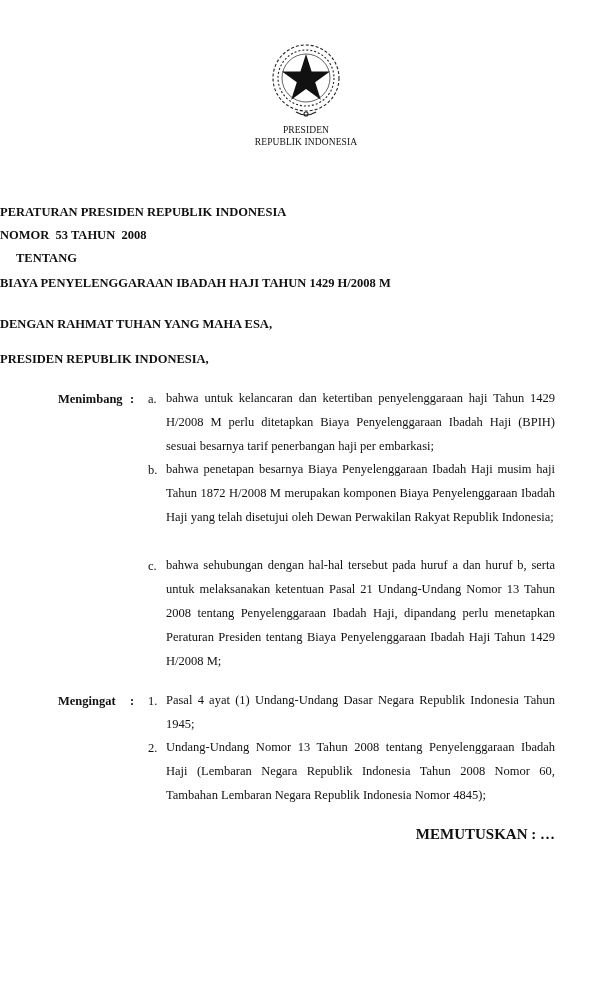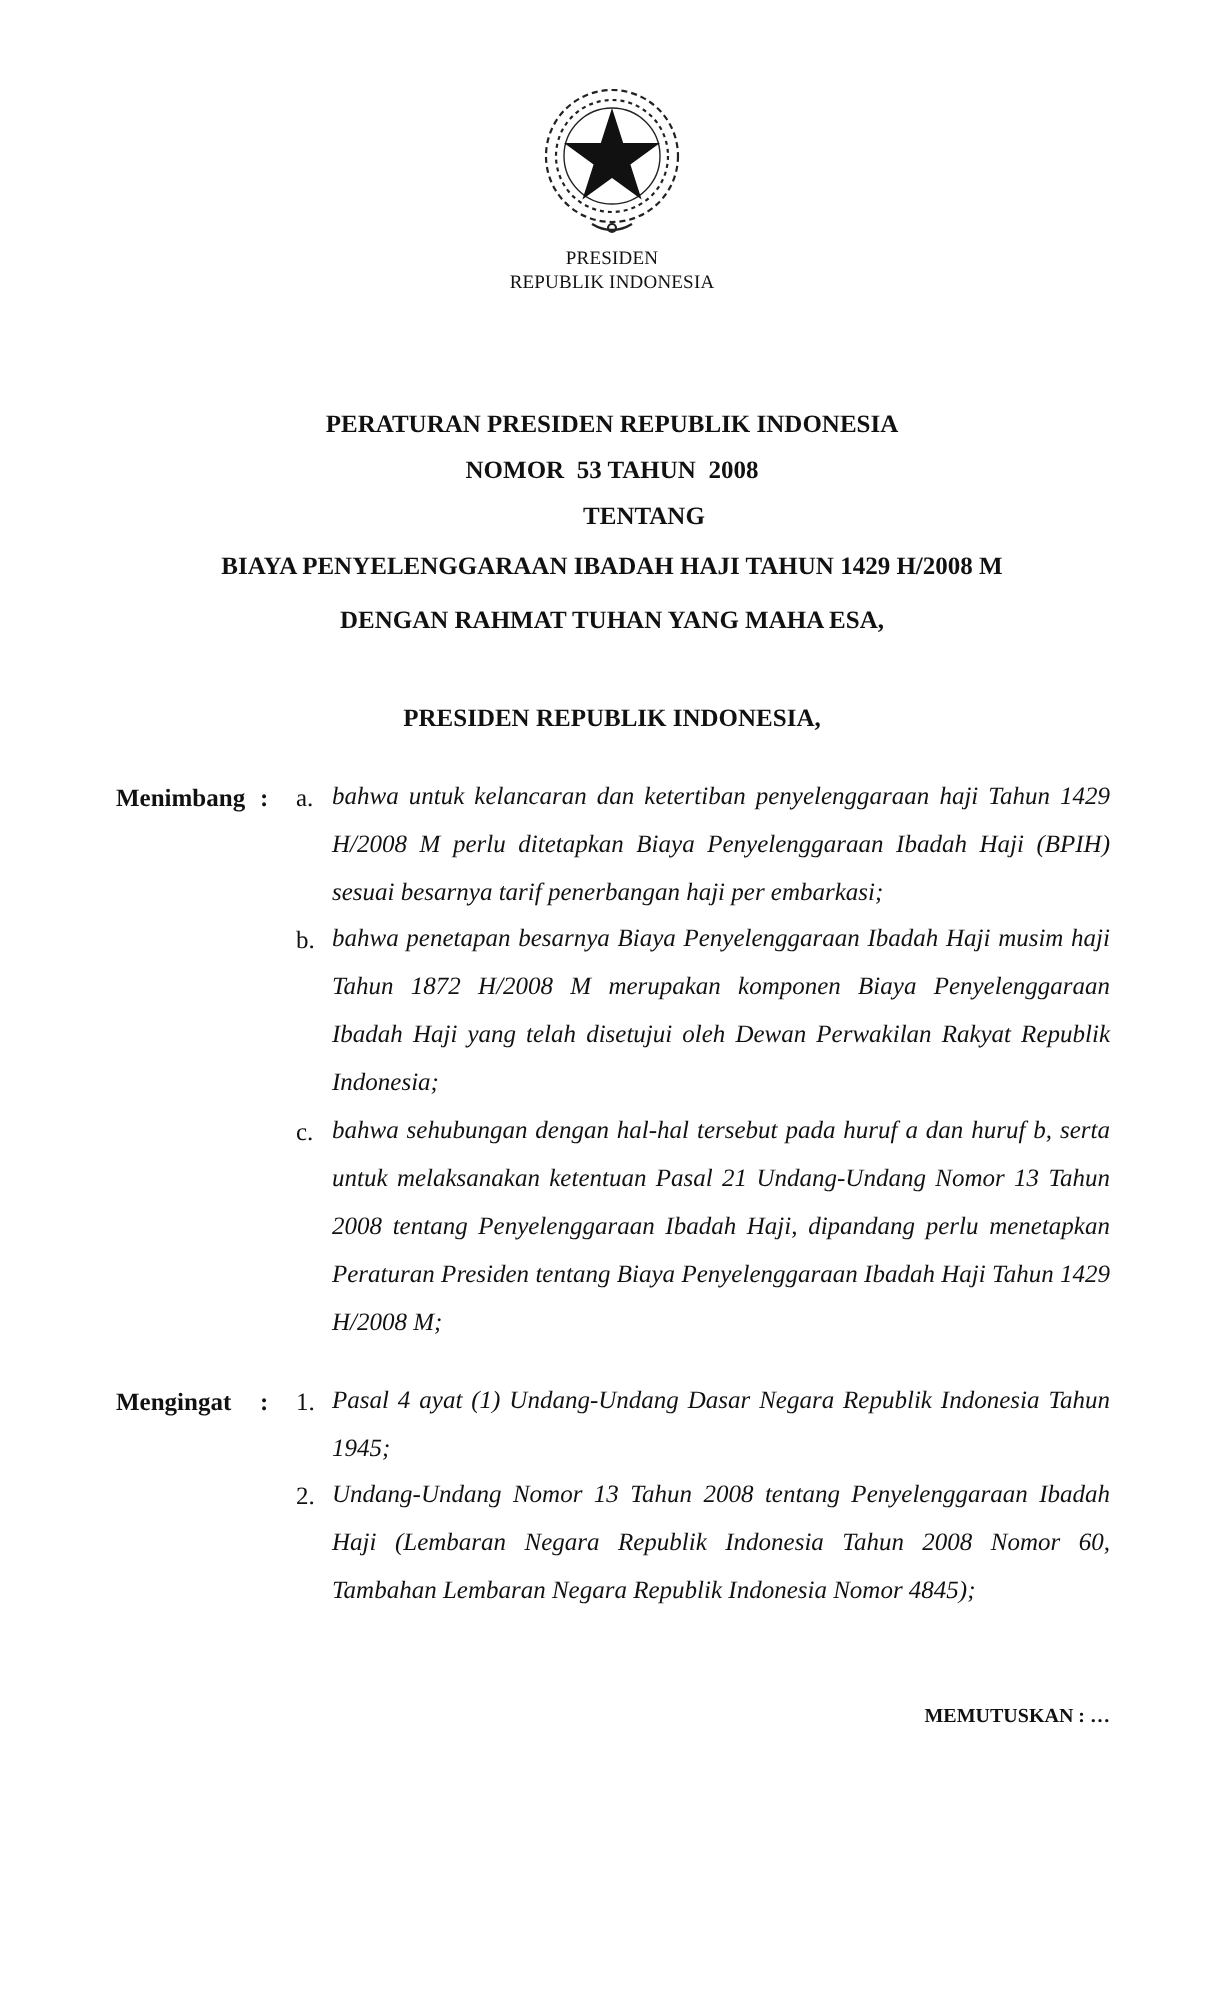--- a/index.html
+++ b/index.html
@@ -9,46 +9,46 @@
     color: #111111;
   }
   .emblem {
     position: absolute; left: 266px; top: 40px; width: 80px; height: 80px;
   }
   .emblem-caption {
     position: absolute; left: 0; width: 612px; text-align: center;
     font-size: 9.5px; line-height: 12px; letter-spacing: 0.1px;
   }
   .center-line {
-    position: absolute; left: 0; width: 612px; text-align: center;
+    position: absolute; left: 0; width: 612px; text-align: left;
     font-weight: bold; font-size: 12.5px; line-height: 14px; white-space: pre;
   }
   .section {
     position: absolute; left: 58px; width: 497px;
     font-size: 12.5px;
   }
   .sec-label {
     position: absolute; left: 0; top: 0; font-weight: bold; font-family: Liberation Serif, serif;
   }
   .sec-colon {
     position: absolute; left: 72px; top: 0; font-weight: bold;
   }
   .item {
     position: absolute; left: 90px; width: 407px;
   }
   .item-marker {
     position: absolute; left: 0; top: 0;
   }
   .item-text {
     position: absolute; left: 18px; width: 389px; top: 0;
-    text-align: justify; line-height: 24px; font-style: italic;
+    text-align: justify; line-height: 24px;
   }
   .memutuskan {
-    position: absolute; right: 57px; top: 853px;
-    font-weight: bold; font-size: 10px;
+    position: absolute; right: 57px; top: 826px;
+    font-weight: bold; font-size: 15px;
   }
 </style>
 </head>
 <body>
 
 <div class="emblem">
   <svg width="80" height="80" viewBox="0 0 80 80">
     <g fill="none" stroke="#222" stroke-width="1.1">
       <circle cx="40" cy="38" r="33" stroke-dasharray="3 2"></circle>
       <circle cx="40" cy="38" r="28" stroke-dasharray="2 2"></circle>
@@ -60,21 +60,21 @@
   </svg>
 </div>
 <div class="emblem-caption" style="top:124px;">PRESIDEN</div>
 <div class="emblem-caption" style="top:136px;">REPUBLIK INDONESIA</div>
 
 <div class="center-line" style="top:205px;">PERATURAN PRESIDEN REPUBLIK INDONESIA</div>
 <div class="center-line" style="top:228px;">NOMOR  53 TAHUN  2008</div>
 <div class="center-line" style="top:251px;margin-left:16px;">TENTANG</div>
 <div class="center-line" style="top:276px;">BIAYA PENYELENGGARAAN IBADAH HAJI TAHUN 1429 H/2008 M</div>
 
-<div class="center-line" style="top:303px;">DENGAN RAHMAT TUHAN YANG MAHA ESA,</div>
+<div class="center-line" style="top:317px;">DENGAN RAHMAT TUHAN YANG MAHA ESA,</div>
 <div class="center-line" style="top:352px;">PRESIDEN REPUBLIK INDONESIA,</div>
 
 <div class="section" style="top:392px;">
   <span class="sec-label">Menimbang</span>
   <span class="sec-colon">:</span>
 
   <div class="item" style="top:-6px;">
     <span class="item-marker" style="top:6px;">a.</span>
     <div class="item-text">bahwa untuk kelancaran dan ketertiban penyelenggaraan haji Tahun 1429 H/2008 M perlu ditetapkan Biaya Penyelenggaraan Ibadah Haji (BPIH) sesuai besarnya tarif penerbangan haji per embarkasi;</div>
   </div>

